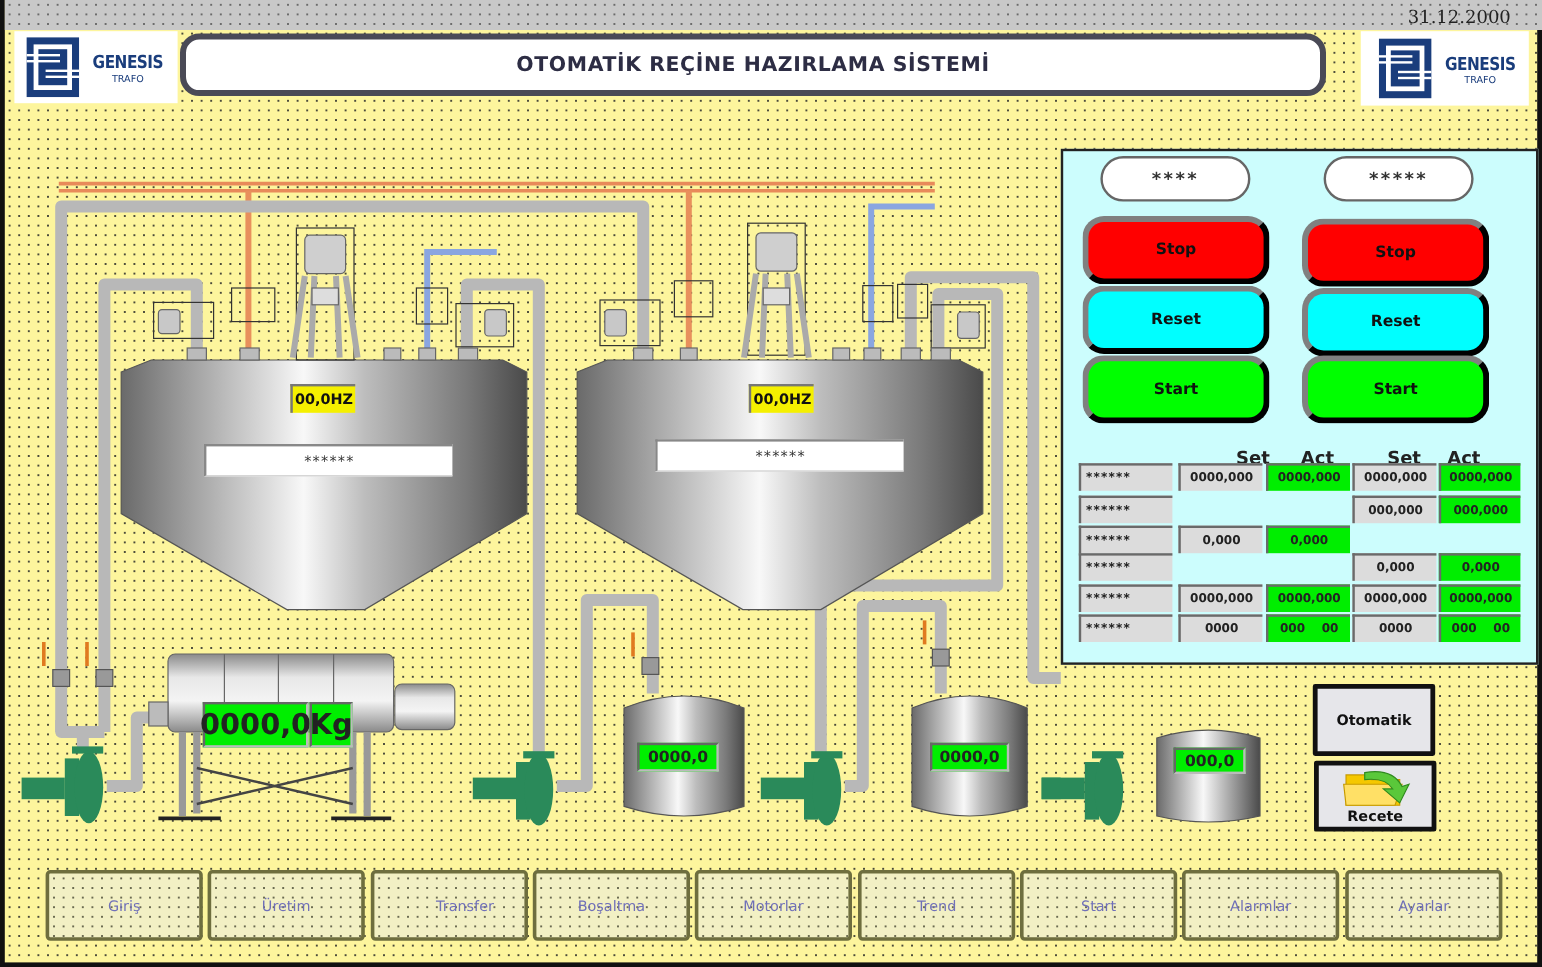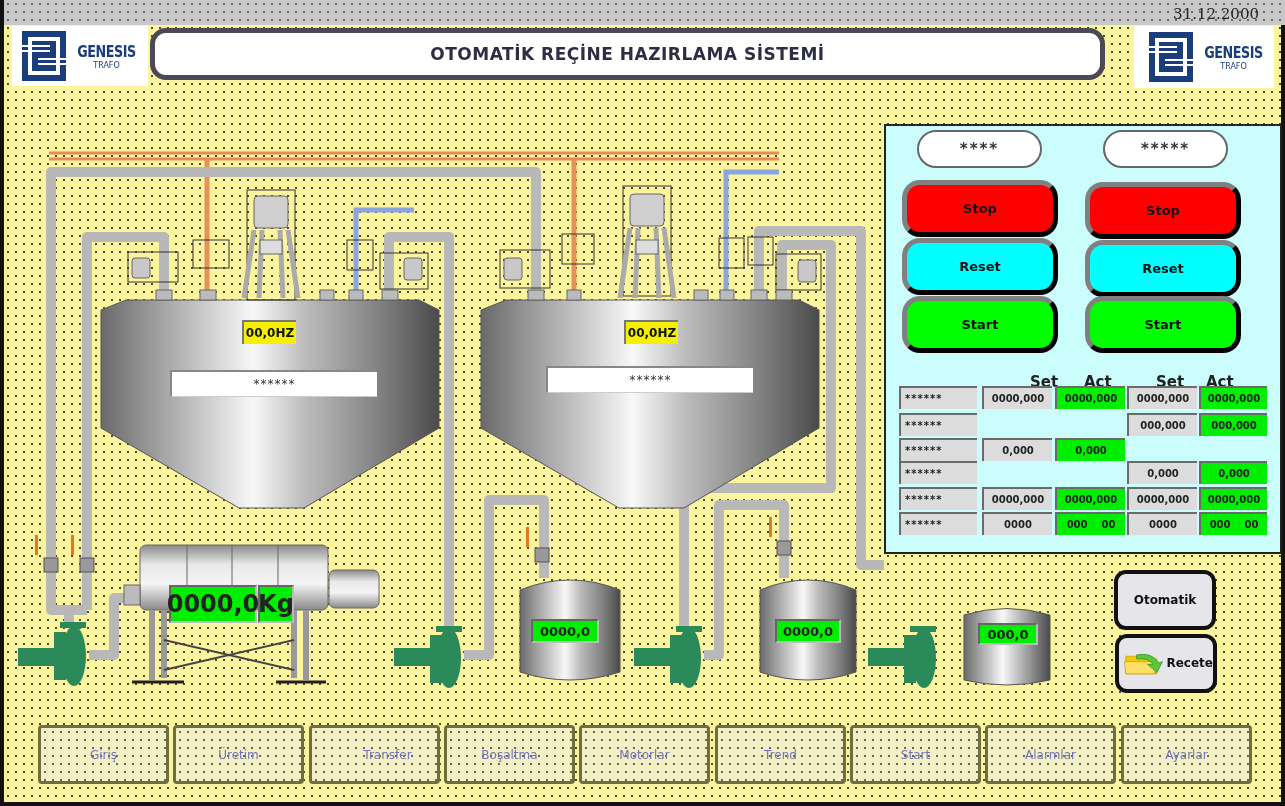--- a/index.html
+++ b/index.html
@@ -21,21 +21,21 @@
   .nameplate { position: absolute; background: #fff; border-top: 2px solid #888; border-left: 2px solid #888; border-bottom: 1px solid #ccc; font-size: 12px; color: #333; display: flex; align-items: center; justify-content: center; letter-spacing: 1px; }
   .greenval { position: absolute; background: #00ee00; border-top: 2px solid #666; border-left: 2px solid #666; border-bottom: 2px solid #bbb; border-right: 2px solid #bbb; font-weight: bold; color: #222; display: flex; align-items: center; justify-content: center; }
   #ctrl { position: absolute; left: 880px; top: 124px; width: 398px; height: 430px; background: #ccfdfd; border: 2px solid #222; }
   .pill { position: absolute; width: 125px; height: 38px; background: #fff; border: 2px solid #666; border-radius: 20px; display: flex; align-items: center; justify-content: center; font-weight: bold; font-size: 15px; color: #333; letter-spacing: 2px; }
   .cbtn { position: absolute; width: 156px; height: 57px; border-radius: 18px; border-top: 5px solid #808080; border-left: 5px solid #808080; border-right: 5px solid #000; border-bottom: 5px solid #000; display: flex; align-items: center; justify-content: center; font-weight: bold; font-size: 13px; color: #111; cursor: pointer; }
   .hdr { position: absolute; font-size: 15px; font-weight: bold; color: #222; }
   .cell { position: absolute; height: 23px; font-weight: bold; font-size: 10px; color: #222; display: flex; align-items: center; justify-content: center; border-top: 2px solid #6a6a6a; border-left: 2px solid #6a6a6a; }
   .cell.lbl { background: #dcdcdc; justify-content: flex-start; padding-left: 4px; font-size: 10px; letter-spacing: 1px; }
   .cell.set { background: #dcdcdc; }
   .cell.act { background: #00ee00; }
-  .sidebtn { position: absolute; background: #e6e6ea; border: 4px solid #111; border-radius: 12px; display: flex; align-items: center; justify-content: center; font-weight: bold; font-size: 12px; color: #111; cursor: pointer; margin-left: 20px; }
+  .sidebtn { position: absolute; background: #e6e6ea; border: 4px solid #111; border-radius: 2px; display: flex; align-items: center; justify-content: center; font-weight: bold; font-size: 12px; color: #111; cursor: pointer; }
   .navbtn { position: absolute; top: 725px; width: 131px; height: 59px; border: 3px solid #6e6e3e; border-radius: 4px; background-color: #f2f0c4;
     background-image: radial-gradient(#6a6a50 0.9px, transparent 1.1px); background-size: 8px 8px; display: flex; align-items: center; justify-content: center; font-size: 12px; color: #7070b8; cursor: pointer; }
 </style>
 </head>
 <body>
 
 <div id="screen">
   <div id="topbar">
     <span id="date">31.12.2000</span>
   </div>
@@ -290,21 +290,21 @@
         <div class="cell set" style="left: 96px; top: 386px; width: 70px;">0000</div>
         <div class="cell act" style="left: 169px; top: 386px; width: 70px; white-space: pre;">000    00</div>
         <div class="cell set" style="left: 241px; top: 386px; width: 70px;">0000</div>
         <div class="cell act" style="left: 313px; top: 386px; width: 68px; white-space: pre;">000    00</div>
       </div>
   </div>
 
   <div class="sidebtn" style="left:1090px;top:570px;width:102px;height:60px;">
     <span>Otomatik</span>
   </div>
-  <div class="sidebtn" style="left:1091px;top:634px;width:102px;height:59px;justify-content:flex-start;padding-bottom:2px;">
+  <div class="sidebtn" style="left:1091px;top:634px;width:102px;height:59px;flex-direction:column;justify-content:flex-start;padding-bottom:2px;">
     <svg width="70" height="36" viewBox="0 0 70 36">
       <path d="M10 8 H28 L32 12 H56 V34 H10 Z" fill="#f5c800" stroke="#c79a00"></path>
       <path d="M8 16 H58 L52 34 H10 Z" fill="#ffe066" stroke="#c79a00"></path>
       <path d="M26 6 Q50 2 58 18 L64 16 L56 32 L42 20 L50 20 Q44 10 26 12 Z" fill="#5ac83a" stroke="#2f8a1e"></path>
     </svg>
     <span style="font-size:12px;">Recete</span>
   </div>
 
   <div id="nav">
       <div class="navbtn" style="left: 34px;">

